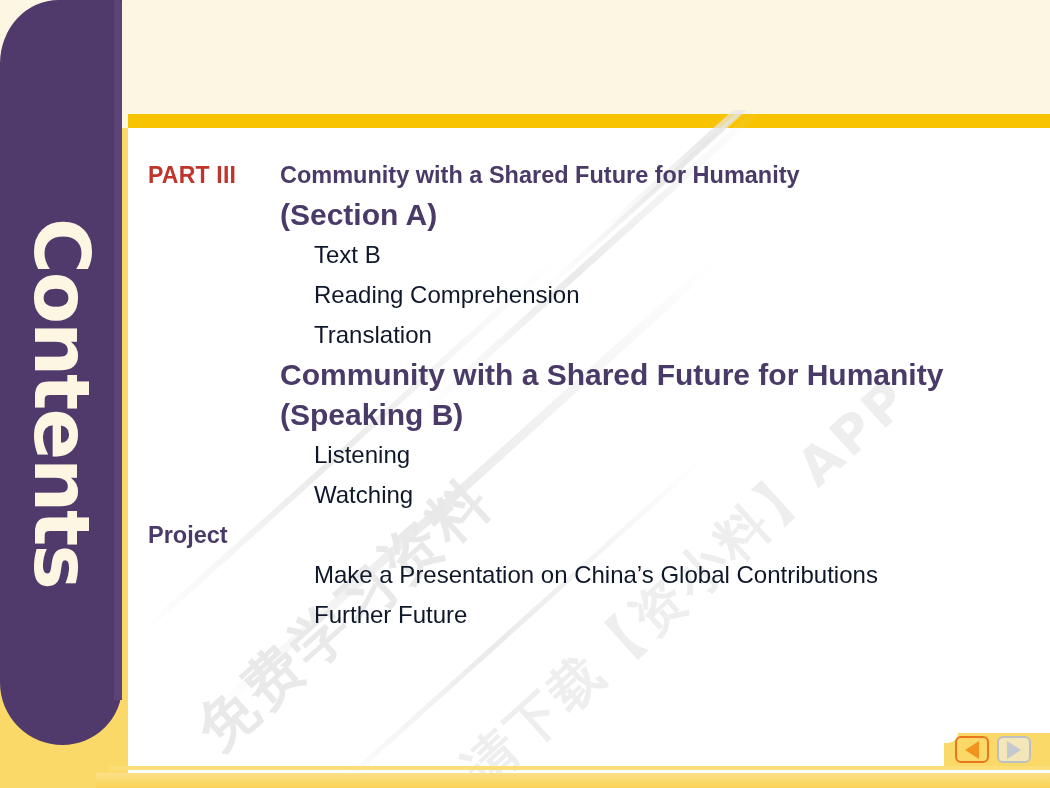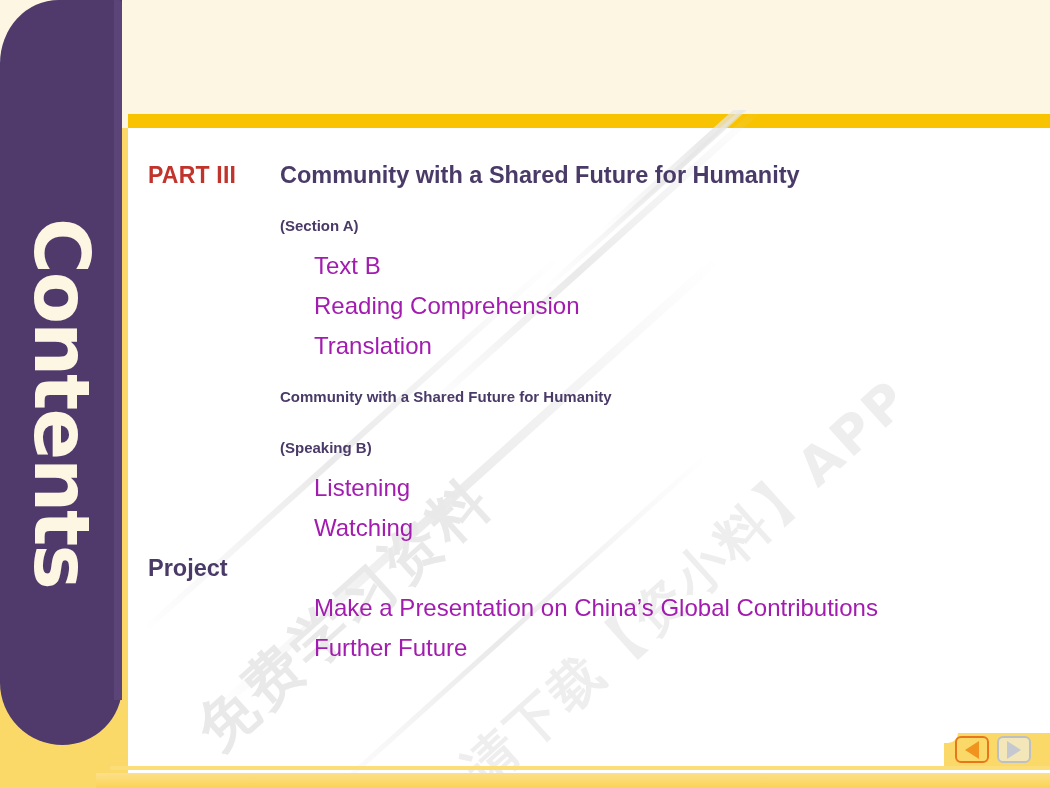--- a/index.html
+++ b/index.html
@@ -144,32 +144,31 @@
     font-family:"Liberation Sans", sans-serif;
     font-weight:bold;
     font-size:23.5px;
     color:#4a3a68;
     white-space:nowrap;
   }
   .cont-line {
     margin-left:132px;
     font-family:"Liberation Sans", sans-serif;
     font-weight:bold;
-    font-size:15px;
+    font-size:30px;
     color:#4a3a68;
     line-height:40px;
     white-space:nowrap;
-    margin-top:11px;
   }
   .sub-line {
     margin-left:166px;
     font-family:"Liberation Sans", sans-serif;
     font-weight:normal;
     font-size:24px;
-    color:#a21caf;
+    color:#0f172a;
     line-height:40px;
     white-space:nowrap;
   }
 
   
   .bot-thin {
     position:absolute; left:110px; top:766px; width:940px; height:4px;
     background:#fbdd7a;
   }
   .bot-band-fade {

